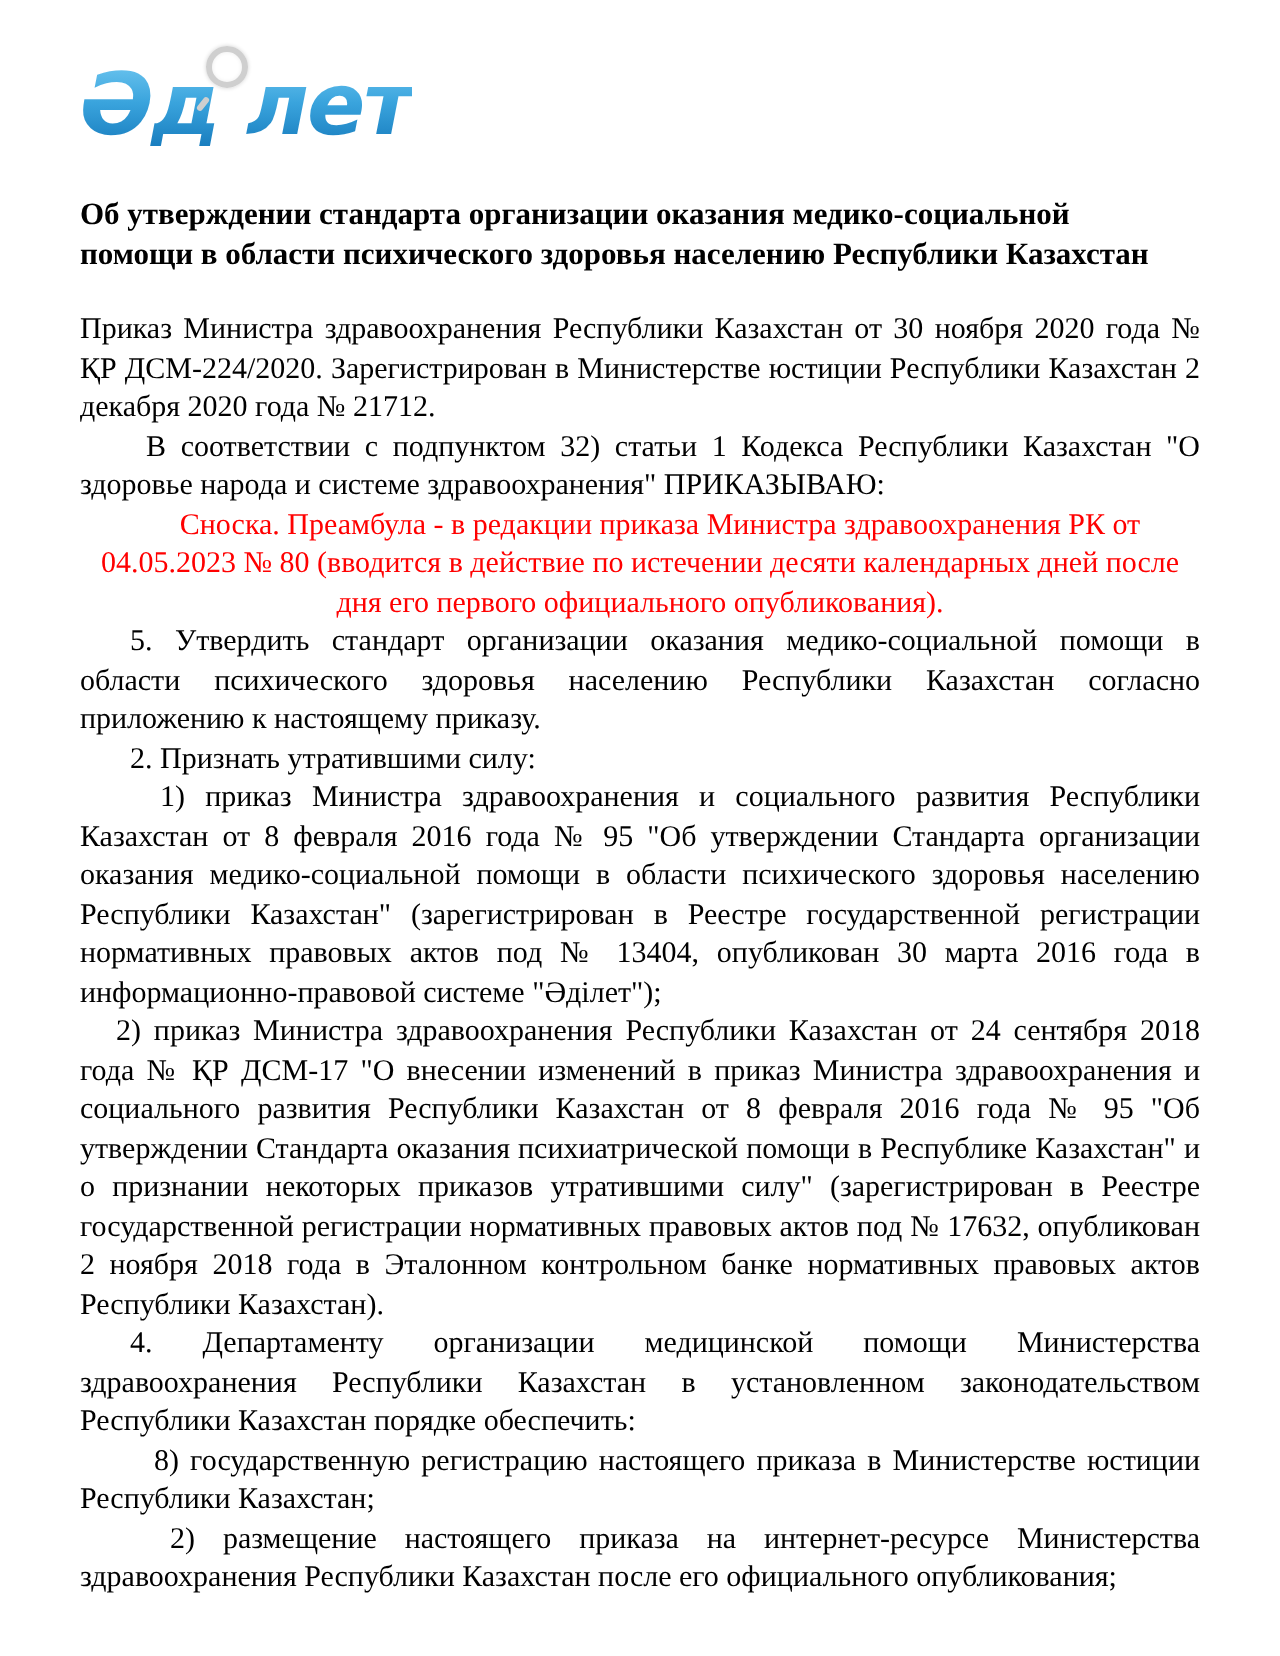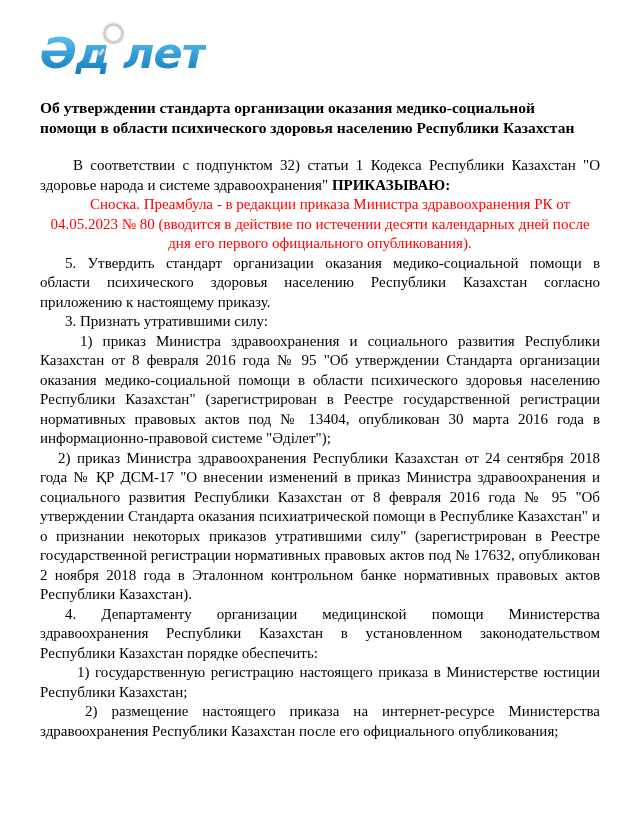--- a/index.html
+++ b/index.html
@@ -82,45 +82,46 @@
     color: #ff0000;
     text-align: center;
   }
   .ind20 { text-indent: 20px; }
   .ind25 { text-indent: 25px; }
   .ind33 { text-indent: 33px; }
   .ind40 { text-indent: 40px; }
   .ind18 { text-indent: 18px; }
   .ind37 { text-indent: 37px; }
   .ind45 { text-indent: 45px; }
-  .decree-word { font-weight: bold; }
+  .decree-word { font-weight: normal; }
 </style>
 </head>
 <body>
 
 <div class="page">
 
   <div class="logo">
     <span class="logo-text"><span>Әд</span><span class="lens-wrap"><span class="lens"></span><span class="lens-handle"></span><span>і</span></span><span>лет</span></span>
   </div>
 
   <div class="doc-title">Об утверждении стандарта организации оказания медико-социальной помощи в области психического здоровья населению Республики Казахстан</div>
 
+  <p class="doc">Приказ Министра здравоохранения Республики Казахстан от 30 ноября 2020 года № ҚР ДСМ-224/2020. Зарегистрирован в Министерстве юстиции Республики Казахстан 2 декабря 2020 года № 21712.</p>
 
   <p class="doc ind33"><span>В соответствии с подпунктом 32) статьи 1 Кодекса Республики Казахстан "О здоровье народа и системе здравоохранения"</span> <span class="decree-word">ПРИКАЗЫВАЮ:</span></p>
 
   <p class="doc footnote ind20">Сноска. Преамбула - в редакции приказа Министра здравоохранения РК от 04.05.2023 № 80 (вводится в действие по истечении десяти календарных дней после дня его первого официального опубликования).</p>
 
   <p class="doc ind25">5. Утвердить стандарт организации оказания медико-социальной помощи в области психического здоровья населению Республики Казахстан согласно приложению к настоящему приказу.</p>
 
-  <p class="doc ind25">3. Признать утратившими силу:</p>
+  <p class="doc ind25">2. Признать утратившими силу:</p>
 
   <p class="doc ind40">1) приказ Министра здравоохранения и социального развития Республики Казахстан от 8 февраля 2016 года № 95 "Об утверждении Стандарта организации оказания медико-социальной помощи в области психического здоровья населению Республики Казахстан" (зарегистрирован в Реестре государственной регистрации нормативных правовых актов под № 13404, опубликован 30 марта 2016 года в информационно-правовой системе "Әділет");</p>
 
   <p class="doc ind18">2) приказ Министра здравоохранения Республики Казахстан от 24 сентября 2018 года № ҚР ДСМ-17 "О внесении изменений в приказ Министра здравоохранения и социального развития Республики Казахстан от 8 февраля 2016 года № 95 "Об утверждении Стандарта оказания психиатрической помощи в Республике Казахстан" и о признании некоторых приказов утратившими силу" (зарегистрирован в Реестре государственной регистрации нормативных правовых актов под № 17632, опубликован 2 ноября 2018 года в Эталонном контрольном банке нормативных правовых актов Республики Казахстан).</p>
 
   <p class="doc ind25">4. Департаменту организации медицинской помощи Министерства здравоохранения Республики Казахстан в установленном законодательством Республики Казахстан порядке обеспечить:</p>
 
-  <p class="doc ind37">1) государственную регистрацию настоящего приказа в Министерстве юстиции Республики Казахстан;</p>
+  <p class="doc ind37">8) государственную регистрацию настоящего приказа в Министерстве юстиции Республики Казахстан;</p>
 
   <p class="doc ind45">2) размещение настоящего приказа на интернет-ресурсе Министерства здравоохранения Республики Казахстан после его официального опубликования;</p>
 
 </div>
 
 </body></html>

